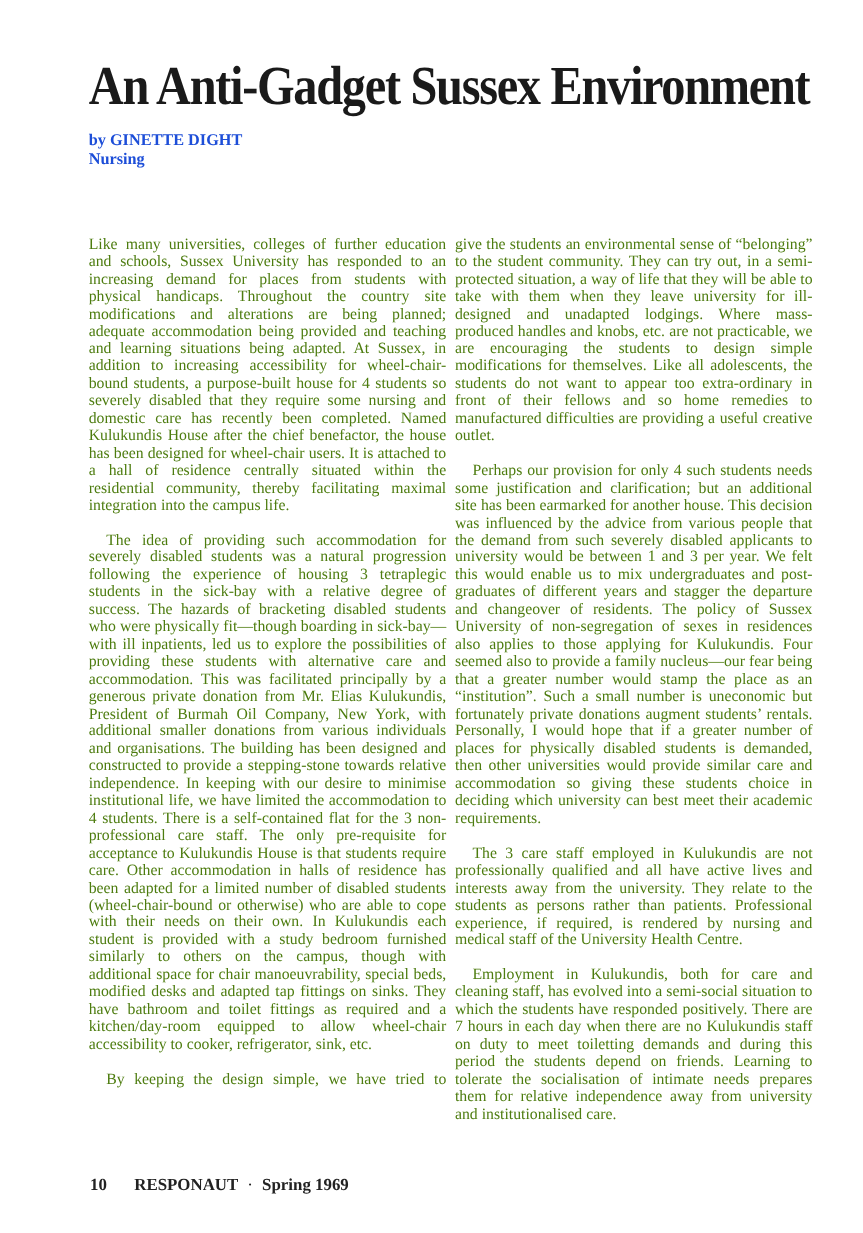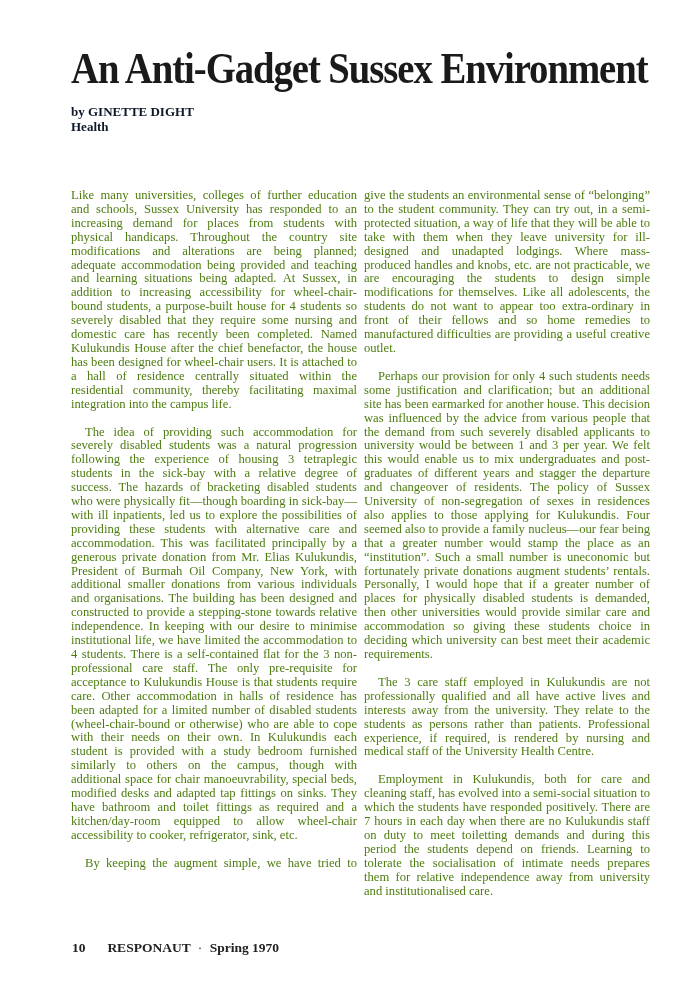--- a/index.html
+++ b/index.html
@@ -28,21 +28,21 @@
       white-space: nowrap;
     }
     .byline {
       position: absolute;
       left: 71px;
       top: 104px;
       font-family: "Liberation Serif", serif;
       font-weight: bold;
       font-size: 13px;
       line-height: 15px;
-      color: #0f172a;
+      color: #1d4ed8;
     }
     .byline div { white-space: nowrap; }
     .col {
       position: absolute;
       top: 189px;
       width: 286px;
       font-size: 12.6px;
       line-height: 13.9px;
       text-align: justify;
       hyphens: none;
@@ -66,34 +66,34 @@
     .footer .pagenum { display: inline-block; width: 32px; font-weight: bold; }
     .footer .sep { margin: 0 4px; font-weight: normal; }
   </style>
 </head>
 <body>
 
 <h1 class="title">An Anti-Gadget Sussex Environment</h1>
 
 <div class="byline">
   <div>by GINETTE DIGHT</div>
-  <div>Health</div>
+  <div>Nursing</div>
 </div>
 
 <div class="col col-left">
   <p class="first">Like many universities, colleges of further education and schools, Sussex University has responded to an increasing demand for places from students with physical handicaps. Throughout the country site modifications and alterations are being planned; adequate accommodation being provided and teaching and learning situations being adapted. At Sussex, in addition to increasing accessibility for wheel-chair-bound students, a purpose-built house for 4 students so severely disabled that they require some nursing and domestic care has recently been completed. Named Kulukundis House after the chief benefactor, the house has been designed for wheel-chair users. It is attached to a hall of residence centrally situated within the residential community, thereby facilitating maximal integration into the campus life.</p>
   <p>The idea of providing such accommodation for severely disabled students was a natural progression following the experience of housing 3 tetraplegic students in the sick-bay with a relative degree of success. The hazards of bracketing disabled students who were physically fit—though boarding in sick-bay—with ill inpatients, led us to explore the possibilities of providing these students with alternative care and accommodation. This was facilitated principally by a generous private donation from Mr. Elias Kulukundis, President of Burmah Oil Company, New York, with additional smaller donations from various individuals and organisations. The building has been designed and constructed to provide a stepping-stone towards relative independence. In keeping with our desire to minimise institutional life, we have limited the accommodation to 4 students. There is a self-contained flat for the 3 non-professional care staff. The only pre-requisite for acceptance to Kulukundis House is that students require care. Other accommodation in halls of residence has been adapted for a limited number of disabled students (wheel-chair-bound or otherwise) who are able to cope with their needs on their own. In Kulukundis each student is provided with a study bedroom furnished similarly to others on the campus, though with additional space for chair manoeuvrability, special beds, modified desks and adapted tap fittings on sinks. They have bathroom and toilet fittings as required and a kitchen/day-room equipped to allow wheel-chair accessibility to cooker, refrigerator, sink, etc.</p>
-  <p style="text-align:justify; text-align-last: justify;">By keeping the augment simple, we have tried to</p>
+  <p style="text-align:justify; text-align-last: justify;">By keeping the design simple, we have tried to</p>
 </div>
 
 <div class="col col-right">
   <p class="cont">give the students an environmental sense of “belonging” to the student community. They can try out, in a semi-protected situation, a way of life that they will be able to take with them when they leave university for ill-designed and unadapted lodgings. Where mass-produced handles and knobs, etc. are not practicable, we are encouraging the students to design simple modifications for themselves. Like all adolescents, the students do not want to appear too extra-ordinary in front of their fellows and so home remedies to manufactured difficulties are providing a useful creative outlet.</p>
   <p>Perhaps our provision for only 4 such students needs some justification and clarification; but an additional site has been earmarked for another house. This decision was influenced by the advice from various people that the demand from such severely disabled applicants to university would be between 1 and 3 per year. We felt this would enable us to mix undergraduates and post-graduates of different years and stagger the departure and changeover of residents. The policy of Sussex University of non-segregation of sexes in residences also applies to those applying for Kulukundis. Four seemed also to provide a family nucleus—our fear being that a greater number would stamp the place as an “institution”. Such a small number is uneconomic but fortunately private donations augment students’ rentals. Personally, I would hope that if a greater number of places for physically disabled students is demanded, then other universities would provide similar care and accommodation so giving these students choice in deciding which university can best meet their academic requirements.</p>
   <p>The 3 care staff employed in Kulukundis are not professionally qualified and all have active lives and interests away from the university. They relate to the students as persons rather than patients. Professional experience, if required, is rendered by nursing and medical staff of the University Health Centre.</p>
   <p>Employment in Kulukundis, both for care and cleaning staff, has evolved into a semi-social situation to which the students have responded positively. There are 7 hours in each day when there are no Kulukundis staff on duty to meet toiletting demands and during this period the students depend on friends. Learning to tolerate the socialisation of intimate needs prepares them for relative independence away from university and institutionalised care.</p>
 </div>
 
 <div class="footer">
   <span class="pagenum">10</span>
   <span>RESPONAUT</span>
   <span class="sep">·</span>
-  <span>Spring 1970</span>
+  <span>Spring 1969</span>
 </div>
 
 </body></html>

